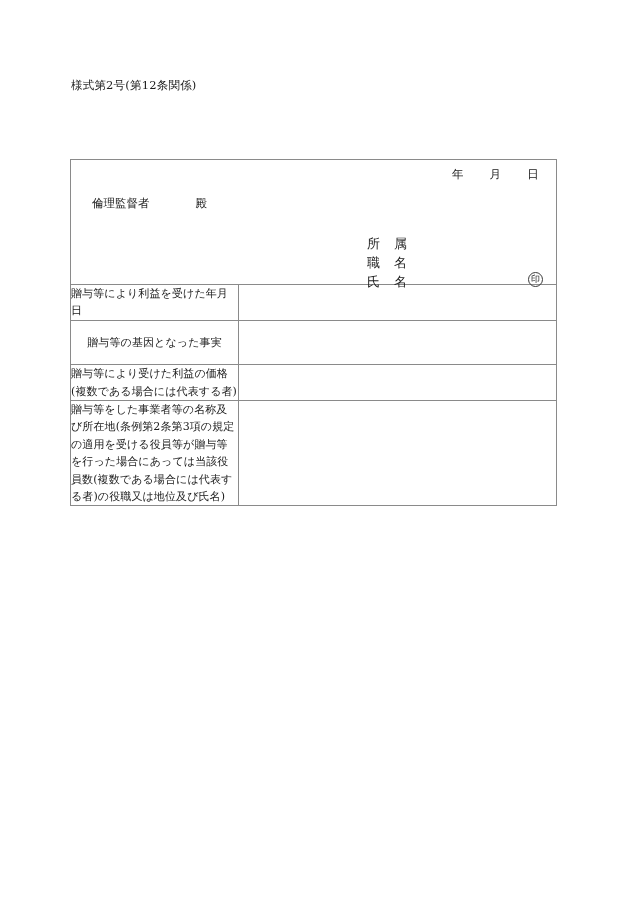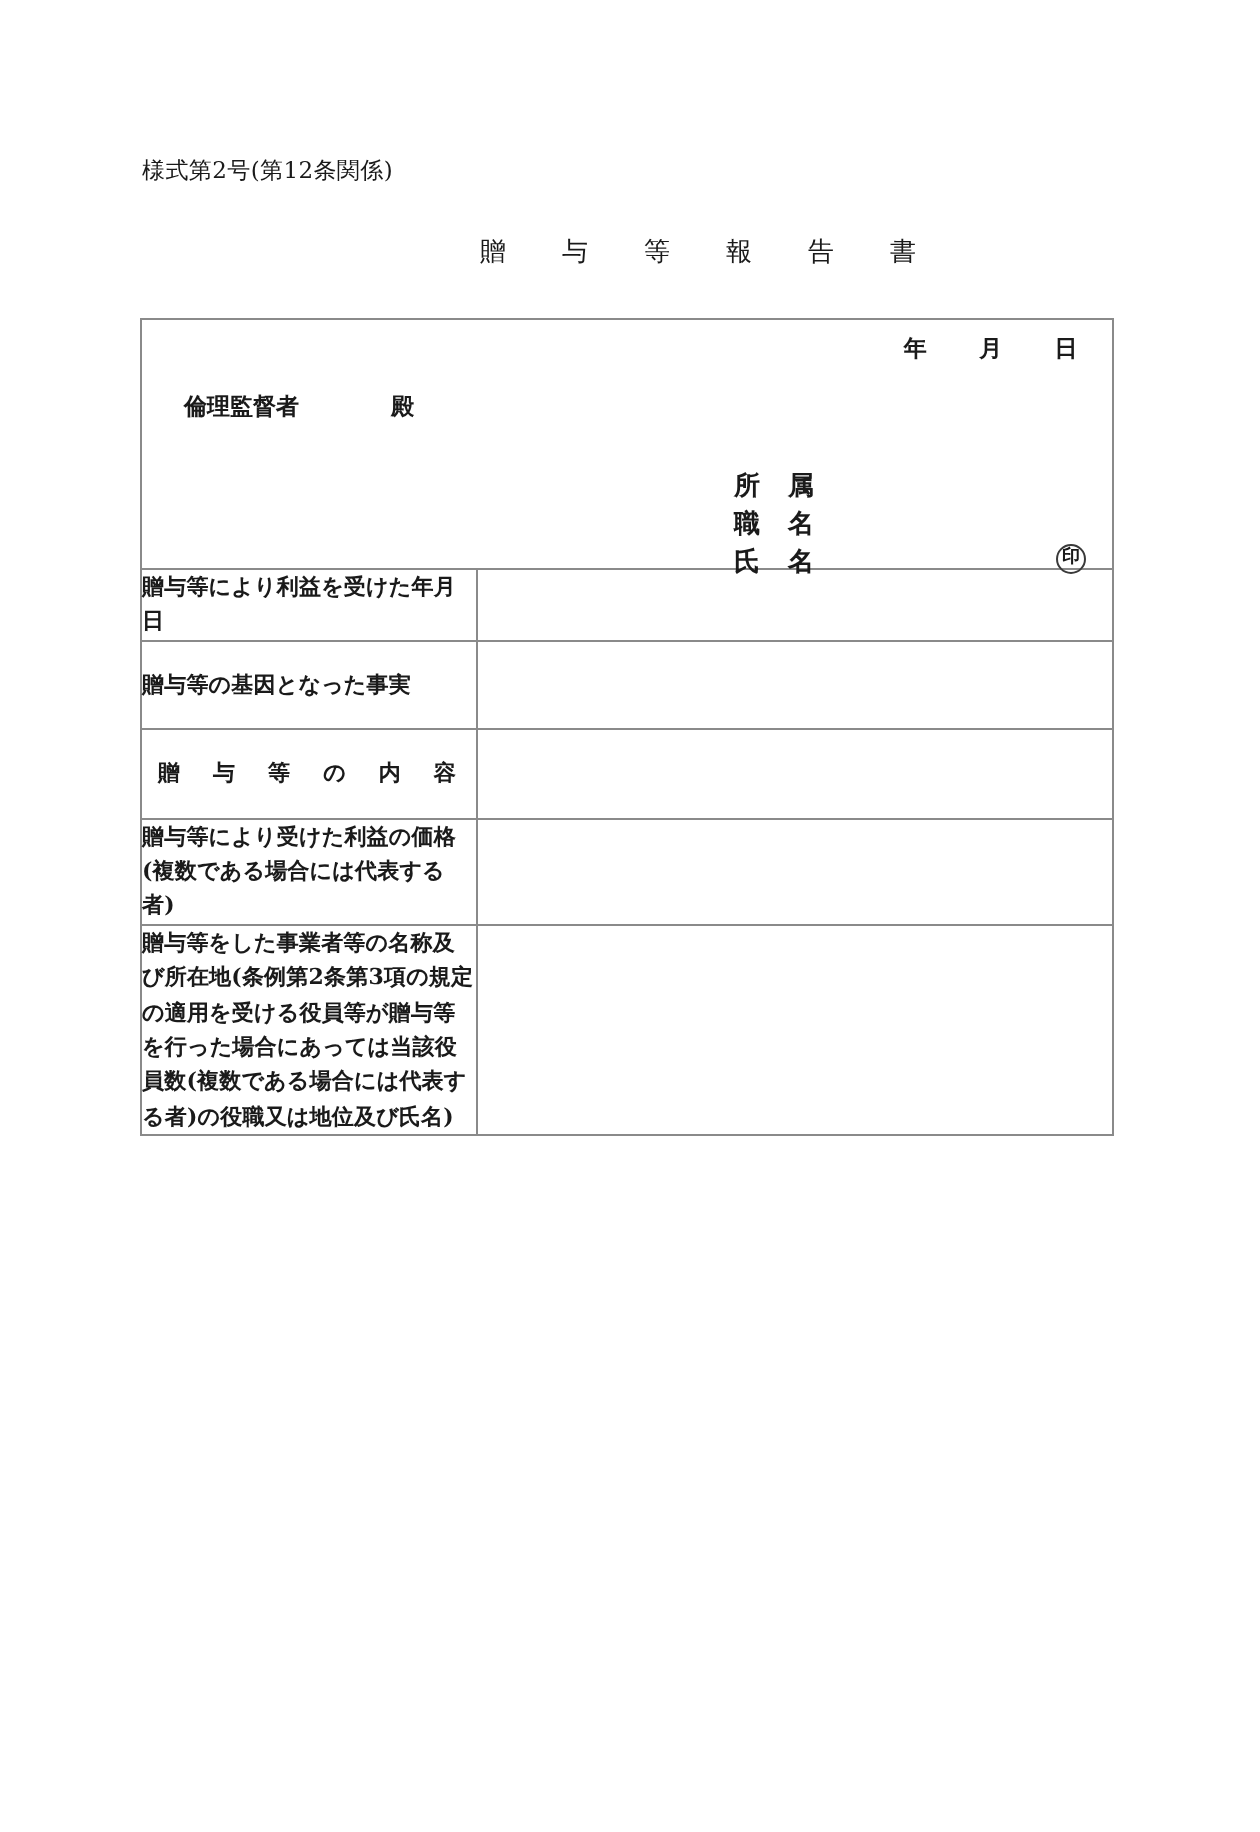--- a/index.html
+++ b/index.html
@@ -44,21 +44,20 @@
   }
 
   
   .form-table {
     position: absolute;
     left: 70px;
     top: 159px;
     width: 486px;
     border-collapse: collapse;
     table-layout: fixed;
-    font-weight: bold;
   }
   .form-table td {
     border: 1px solid #8a8a8a;
     vertical-align: top;
     padding: 0;
   }
 
   
   .head-cell {
     height: 124px;
@@ -122,30 +121,30 @@
   }
   .label-cell.spread {
     text-align: justify;
     text-align-last: justify;
     padding-left: 8px;
     padding-right: 10px;
   }
   .label-cell.pad-mid {
     padding-top: 13px;
     padding-bottom: 13px;
+    text-align: center;
   }
 </style>
 </head>
 <body>
 
 <div class="page">
 
   <div class="form-no">様式第2号(第12条関係)</div>
 
-  <div class="doc-title">贈　与　等　報　告　書</div>
 
   <table class="form-table">
     <colgroup>
       <col style="width:168px">
       <col style="width:318px">
     </colgroup>
     <tbody>
 
       <tr>
         <td class="head-cell" colspan="2">
@@ -171,24 +170,20 @@
       <tr>
         <td class="label-cell">贈与等により利益を受けた年月日</td>
         <td class="value-cell"></td>
       </tr>
 
       <tr>
         <td class="label-cell pad-mid">贈与等の基因となった事実</td>
         <td class="value-cell"></td>
       </tr>
 
-      <tr>
-        <td class="label-cell spread pad-mid">贈与等の内容</td>
-        <td class="value-cell"></td>
-      </tr>
 
       <tr>
         <td class="label-cell">贈与等により受けた利益の価格(複数である場合には代表する者)</td>
         <td class="value-cell"></td>
       </tr>
 
 
       <tr>
         <td class="label-cell">贈与等をした事業者等の名称及び所在地(条例第2条第3項の規定の適用を受ける役員等が贈与等を行った場合にあっては当該役員数(複数である場合には代表する者)の役職又は地位及び氏名)</td>
         <td class="value-cell"></td>

